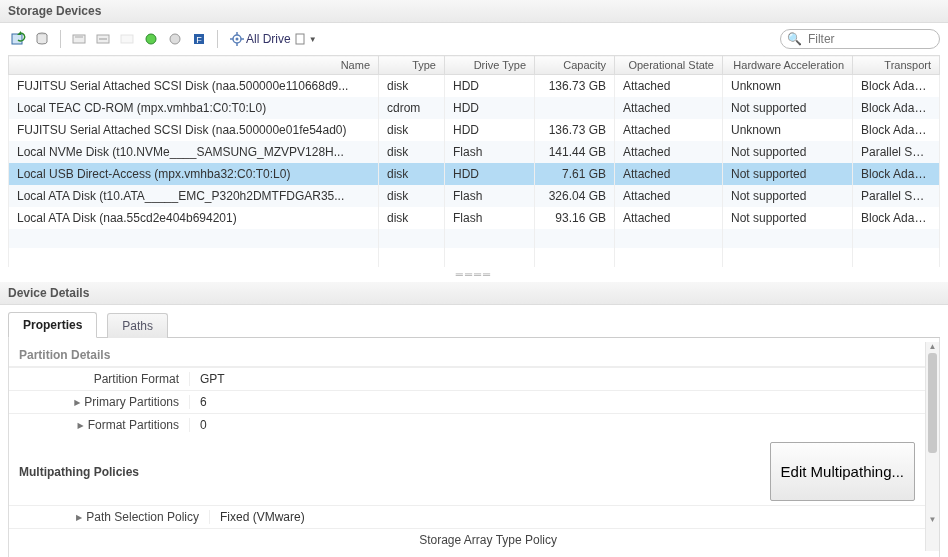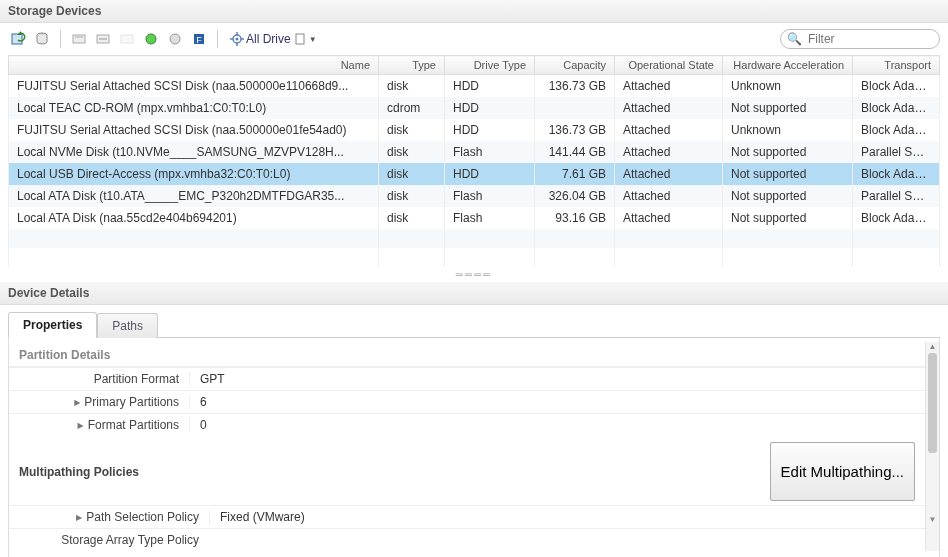--- a/index.html
+++ b/index.html
@@ -100,21 +100,21 @@
     margin: 6px 8px 0 8px;
     align-items: flex-end;
   }
   .tab {
     padding: 5px 14px;
     border: 1px solid #ccc;
     border-bottom: none;
     background: linear-gradient(#f7f7f7,#e8e8e8);
     color: #556;
     border-radius: 3px 3px 0 0;
-    margin-right: 0;
+    margin-right: 10px;
     cursor: pointer;
     position: relative;
     top: 1px;
   }
   .tab.active {
     background: #fff;
     color: #222;
     font-weight: bold;
     border-bottom: 1px solid #fff;
   }
@@ -132,20 +132,21 @@
     align-items: center;
   }
   .subhead .btn-right {
     margin-left: auto;
   }
   .kvrow {
     display: flex;
     align-items: center;
     border-top: 1px solid #eee;
     padding: 4px 0;
+    justify-content: center;
   }
   .kvrow .kcell {
     width: 180px;
     text-align: right;
     padding-right: 10px;
     color: #444;
     display: flex;
     justify-content: flex-end;
     align-items: center;
     gap: 4px;

